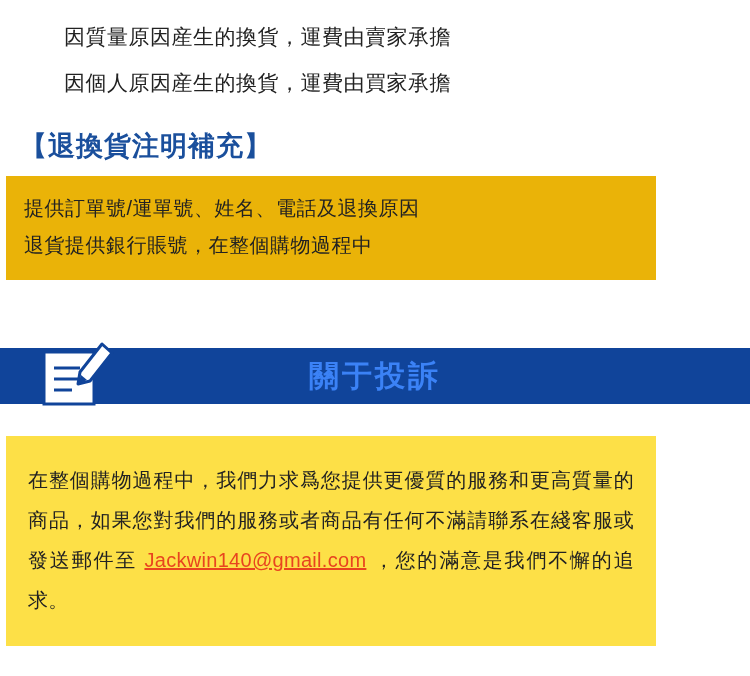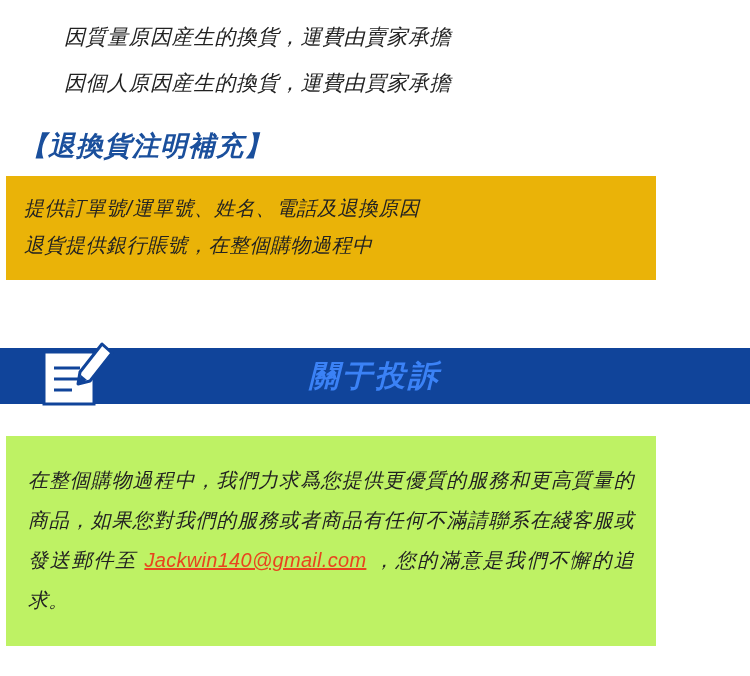--- a/index.html
+++ b/index.html
@@ -12,21 +12,20 @@
     background: #ffffff;
     font-family: "Liberation Sans", sans-serif;
     color: #1a1a1a;
     overflow: hidden;
   }
   .page {
     position: relative;
     width: 662px;
     height: 676px;
     background: #ffffff;
-    font-style: italic;
   }
 
   
   .policy-lines {
     padding: 14px 0 0 0;
   }
   .policy-line {
     font-size: 21px;
     line-height: 46px;
     color: #222222;
@@ -91,21 +90,21 @@
   .banner-icon {
     position: absolute;
     left: 40px;
     top: 8px;
     width: 76px;
     height: 72px;
   }
 
   
   .complaint-box {
-    background: #bef264;
+    background: #fde047;
     margin: 28px 6px 0 6px;
     padding: 24px 22px 26px 22px;
     min-height: 170px;
     box-sizing: border-box;
   }
   .complaint-text {
     font-size: 20px;
     line-height: 40px;
     color: #222222;
     letter-spacing: 0.3px;

